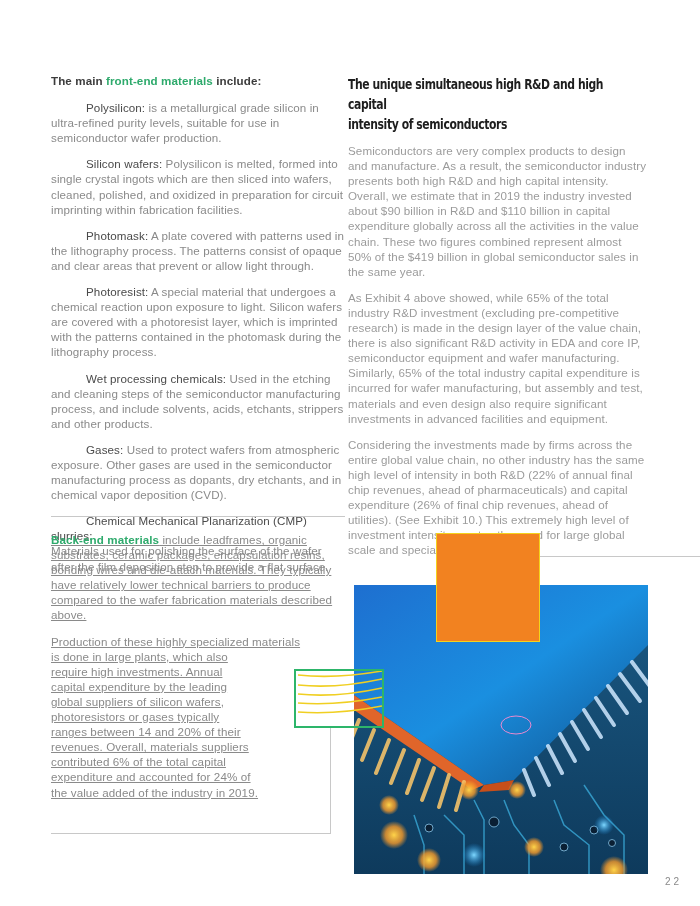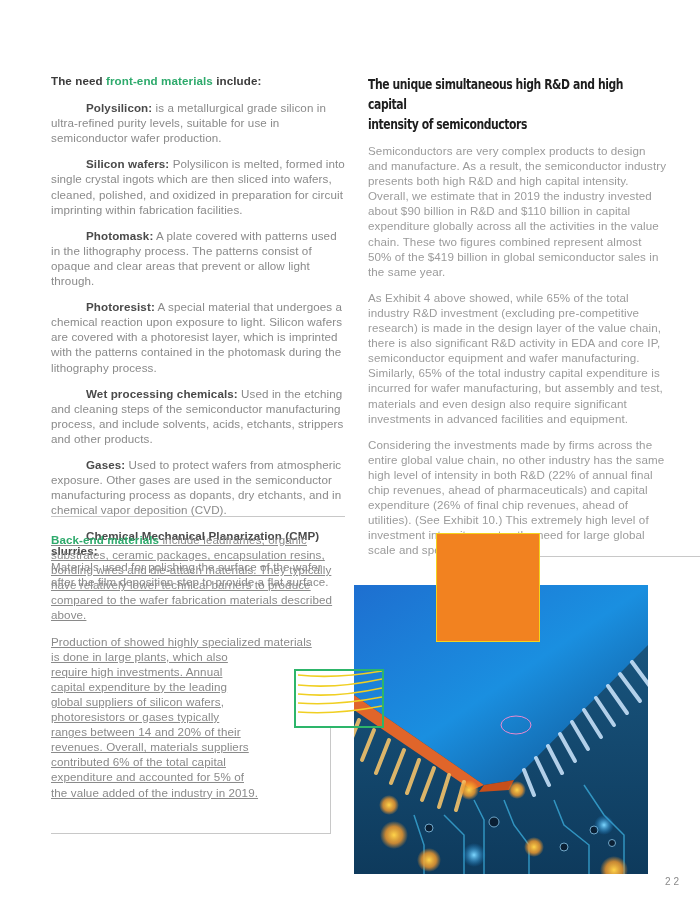--- a/index.html
+++ b/index.html
@@ -3,24 +3,24 @@
 <meta charset="utf-8">
 <style>
   html, body { margin: 0; padding: 0; }
   body {
     width: 700px; height: 906px; position: relative; overflow: hidden;
     background: #ffffff;
     font-family: "Liberation Sans", sans-serif;
     color: #8a8a8a;
   }
   .col-left { position: absolute; left: 51px; top: 73px; width: 296px; }
-  .col-right { position: absolute; left: 368px; top: 75px; width: 300px; }
+  .col-right { position: absolute; left: 348px; top: 75px; width: 300px; }
   p { margin: 0 0 11px 0; font-size: 11.6px; line-height: 15.1px; letter-spacing: 0.1px; }
   .lead { font-weight: bold; color: #3c3c3c; font-size: 11.6px; margin-bottom: 12px; }
-  .term { font-weight: bold; color: #4a4a4a; padding-left: 35px; }
+  .term { font-weight: normal; color: #4a4a4a; padding-left: 35px; }
   .green { color: #2eaa6c; font-weight: bold; text-align: center; }
   .heading {
     font-family: "DejaVu Sans", sans-serif;
     font-weight: bold; color: #1e1e1e;
     font-size: 13.2px; line-height: 20px;
     letter-spacing: -0.5px;
     transform: scaleX(0.82); transform-origin: left top;
     width: 360px;
     margin: 0 0 13px 0;
   }
@@ -32,46 +32,46 @@
   .photo { position: absolute; left: 354px; top: 585px; width: 294px; height: 289px; overflow: hidden; z-index: 1; }
   .green-box { position: absolute; left: 294px; top: 669px; width: 86px; height: 55px;
     border: 2.5px solid #2db56a; z-index: 4; overflow: hidden; }
   .page-num { position: absolute; left: 665px; top: 876px; font-size: 10px; color: #8a8a8a; letter-spacing: 3px; }
 </style>
 </head>
 <body>
 
 <div class="col-left">
   <p class="lead">
-    <span>The need </span><span class="green">front-end materials</span><span> include:</span>
+    <span>The main </span><span class="green">front-end materials</span><span> include:</span>
   </p>
   <p><span class="term">Polysilicon:</span><span> is a metallurgical grade silicon in ultra-refined purity levels, suitable for use in semiconductor wafer production.</span></p>
   <p><span class="term">Silicon wafers:</span><span> Polysilicon is melted, formed into single crystal ingots which are then sliced into wafers, cleaned, polished, and oxidized in preparation for circuit imprinting within fabrication facilities.</span></p>
   <p><span class="term">Photomask:</span><span> A plate covered with patterns used in the lithography process. The patterns consist of opaque and clear areas that prevent or allow light through.</span></p>
   <p><span class="term">Photoresist:</span><span> A special material that undergoes a chemical reaction upon exposure to light. Silicon wafers are covered with a photoresist layer, which is imprinted with the patterns contained in the photomask during the lithography process.</span></p>
   <p><span class="term">Wet processing chemicals:</span><span> Used in the etching and cleaning steps of the semiconductor manufacturing process, and include solvents, acids, etchants, strippers and other products.</span></p>
   <p><span class="term">Gases:</span><span> Used to protect wafers from atmospheric exposure. Other gases are used in the semiconductor manufacturing process as dopants, dry etchants, and in chemical vapor deposition (CVD).</span></p>
   <p><span class="term">Chemical Mechanical Planarization (CMP) slurries:</span><br><span> Materials used for polishing the surface of the wafer after the film deposition step to provide a flat surface.</span></p>
 </div>
 
 <div class="sep" style="left:51px; top:516px; width:294px; height:1px;"></div>
 
 <div class="back-block">
   <p><span class="green">Back-end materials</span><span> include leadframes, organic substrates, ceramic packages, encapsulation resins, bonding wires and die-attach materials. They typically have relatively lower technical barriers to produce compared to the wafer fabrication materials described above.</span></p>
   <p style="line-height:15.1px;">
-    <span>Production of showed highly specialized materials</span><br>
+    <span>Production of these highly specialized materials</span><br>
     <span>is done in large plants, which also</span><br>
     <span>require high investments. Annual</span><br>
     <span>capital expenditure by the leading</span><br>
     <span>global suppliers of silicon wafers,</span><br>
     <span>photoresistors or gases typically</span><br>
     <span>ranges between 14 and 20% of their</span><br>
     <span>revenues. Overall, materials suppliers</span><br>
     <span>contributed 6% of the total capital</span><br>
-    <span>expenditure and accounted for 5% of</span><br>
+    <span>expenditure and accounted for 24% of</span><br>
     <span>the value added of the industry in 2019.</span>
   </p>
 </div>
 
 <div class="sep" style="left:51px; top:833px; width:280px; height:1px;"></div>
 <div class="sep" style="left:330px; top:726px; width:1px; height:108px;"></div>
 
 <div class="col-right">
   <div class="heading">
     <span>The unique simultaneous high R&amp;D and high capital</span><br>

